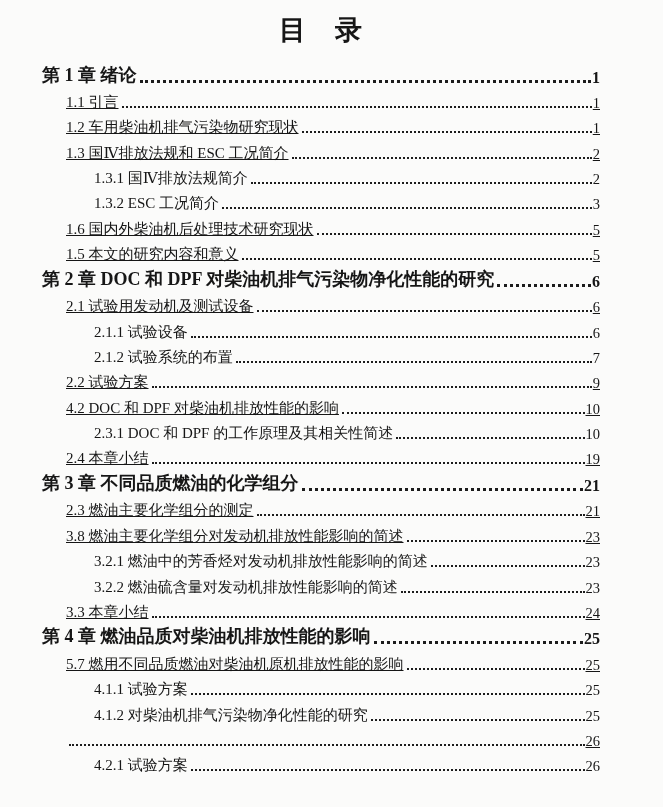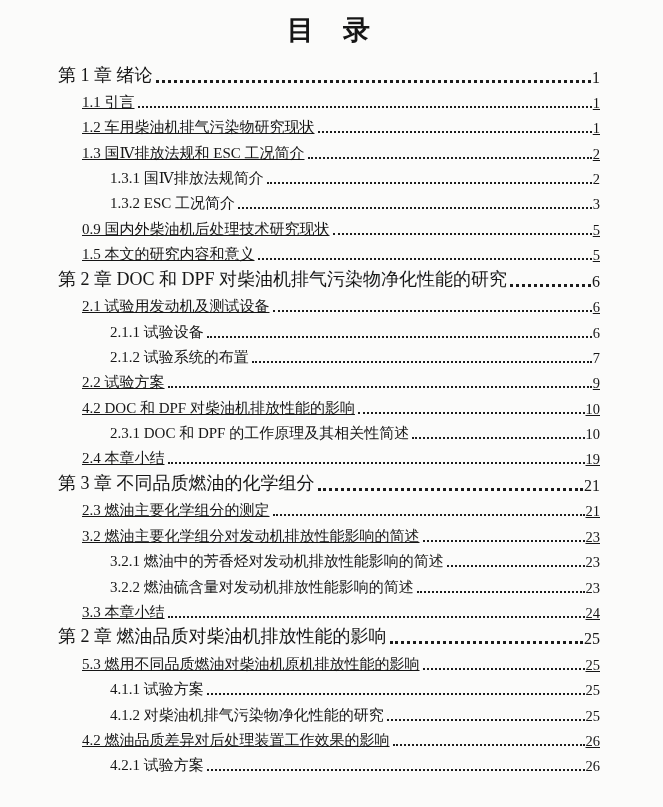--- a/index.html
+++ b/index.html
@@ -6,21 +6,21 @@
   body {
     width: 663px; height: 807px;
     background: #fbfbfa;
     overflow: hidden;
     font-family: "Liberation Serif", "DejaVu Serif", serif;
     color: #161616;
   }
   .page {
     width: 663px; height: 794px;
     box-sizing: border-box;
-    padding: 10px 63px 0 58px;
+    padding: 10px 63px 0 42px;
     position: relative;
   }
   .title {
     text-align: center;
     font-weight: bold;
     font-size: 27px;
     line-height: 32px;
     margin: 4px 0 14px 0;
     white-space: pre;
     letter-spacing: 1px;
@@ -32,21 +32,21 @@
     font-size: 15px;
   }
   .toc-row .label { white-space: nowrap; flex: 0 0 auto; }
   .toc-row .dots {
     flex: 1 1 auto;
     min-width: 8px;
     border-bottom: 2px dotted #1c1c1c;
     margin: 0 1px 4px 3px;
   }
   .toc-row .pagenum { white-space: nowrap; flex: 0 0 auto; font-size: 14.5px; }
-  .toc-row.level-1 { font-weight: normal; font-size: 18px; height: 26.5px; text-align: right; }
+  .toc-row.level-1 { font-weight: bold; font-size: 18px; height: 26.5px; text-align: right; }
   .toc-row.level-1 .dots { border-bottom-width: 3px; margin-bottom: 4px; }
   .toc-row.level-1 .pagenum { font-size: 16px; }
   .toc-row.level-2 { padding-left: 24px; text-decoration: underline; }
   .toc-row.level-3 { padding-left: 52px; justify-content: space-between; }
 </style>
 </head>
 <body>
 
 <div class="page">
   <div class="title">目　录</div>
@@ -75,21 +75,21 @@
     <span class="label">1.3.1  国Ⅳ排放法规简介</span>
     <span class="dots"></span>
     <span class="pagenum">2</span>
   </div>
       <div class="toc-row level-3">
     <span class="label">1.3.2 ESC 工况简介</span>
     <span class="dots"></span>
     <span class="pagenum">3</span>
   </div>
       <div class="toc-row level-2">
-    <span class="label">0.9  国内外柴油机后处理技术研究现状</span>
+    <span class="label">1.6  国内外柴油机后处理技术研究现状</span>
     <span class="dots"></span>
     <span class="pagenum">5</span>
   </div>
       <div class="toc-row level-2">
     <span class="label">1.5  本文的研究内容和意义</span>
     <span class="dots"></span>
     <span class="pagenum">5</span>
   </div>
       <div class="toc-row level-1">
     <span class="label">第 2 章  DOC 和 DPF 对柴油机排气污染物净化性能的研究</span>
@@ -135,61 +135,60 @@
     <span class="label">第 3 章  不同品质燃油的化学组分</span>
     <span class="dots"></span>
     <span class="pagenum">21</span>
   </div>
       <div class="toc-row level-2">
     <span class="label">2.3  燃油主要化学组分的测定</span>
     <span class="dots"></span>
     <span class="pagenum">21</span>
   </div>
       <div class="toc-row level-2">
-    <span class="label">3.2  燃油主要化学组分对发动机排放性能影响的简述</span>
+    <span class="label">3.8  燃油主要化学组分对发动机排放性能影响的简述</span>
     <span class="dots"></span>
     <span class="pagenum">23</span>
   </div>
       <div class="toc-row level-3">
     <span class="label">3.2.1  燃油中的芳香烃对发动机排放性能影响的简述</span>
     <span class="dots"></span>
     <span class="pagenum">23</span>
   </div>
       <div class="toc-row level-3">
     <span class="label">3.2.2  燃油硫含量对发动机排放性能影响的简述</span>
     <span class="dots"></span>
     <span class="pagenum">23</span>
   </div>
       <div class="toc-row level-2">
     <span class="label">3.3  本章小结</span>
     <span class="dots"></span>
     <span class="pagenum">24</span>
   </div>
       <div class="toc-row level-1">
-    <span class="label">第 2 章  燃油品质对柴油机排放性能的影响</span>
+    <span class="label">第 4 章  燃油品质对柴油机排放性能的影响</span>
     <span class="dots"></span>
     <span class="pagenum">25</span>
   </div>
       <div class="toc-row level-2">
-    <span class="label">5.3  燃用不同品质燃油对柴油机原机排放性能的影响</span>
+    <span class="label">5.7  燃用不同品质燃油对柴油机原机排放性能的影响</span>
     <span class="dots"></span>
     <span class="pagenum">25</span>
   </div>
       <div class="toc-row level-3">
     <span class="label">4.1.1  试验方案</span>
     <span class="dots"></span>
     <span class="pagenum">25</span>
   </div>
       <div class="toc-row level-3">
     <span class="label">4.1.2  对柴油机排气污染物净化性能的研究</span>
     <span class="dots"></span>
     <span class="pagenum">25</span>
   </div>
       <div class="toc-row level-2">
-    <span class="label">4.2  燃油品质差异对后处理装置工作效果的影响</span>
     <span class="dots"></span>
     <span class="pagenum">26</span>
   </div>
       <div class="toc-row level-3">
     <span class="label">4.2.1  试验方案</span>
     <span class="dots"></span>
     <span class="pagenum">26</span>
   </div>
     </div>
 </div>

